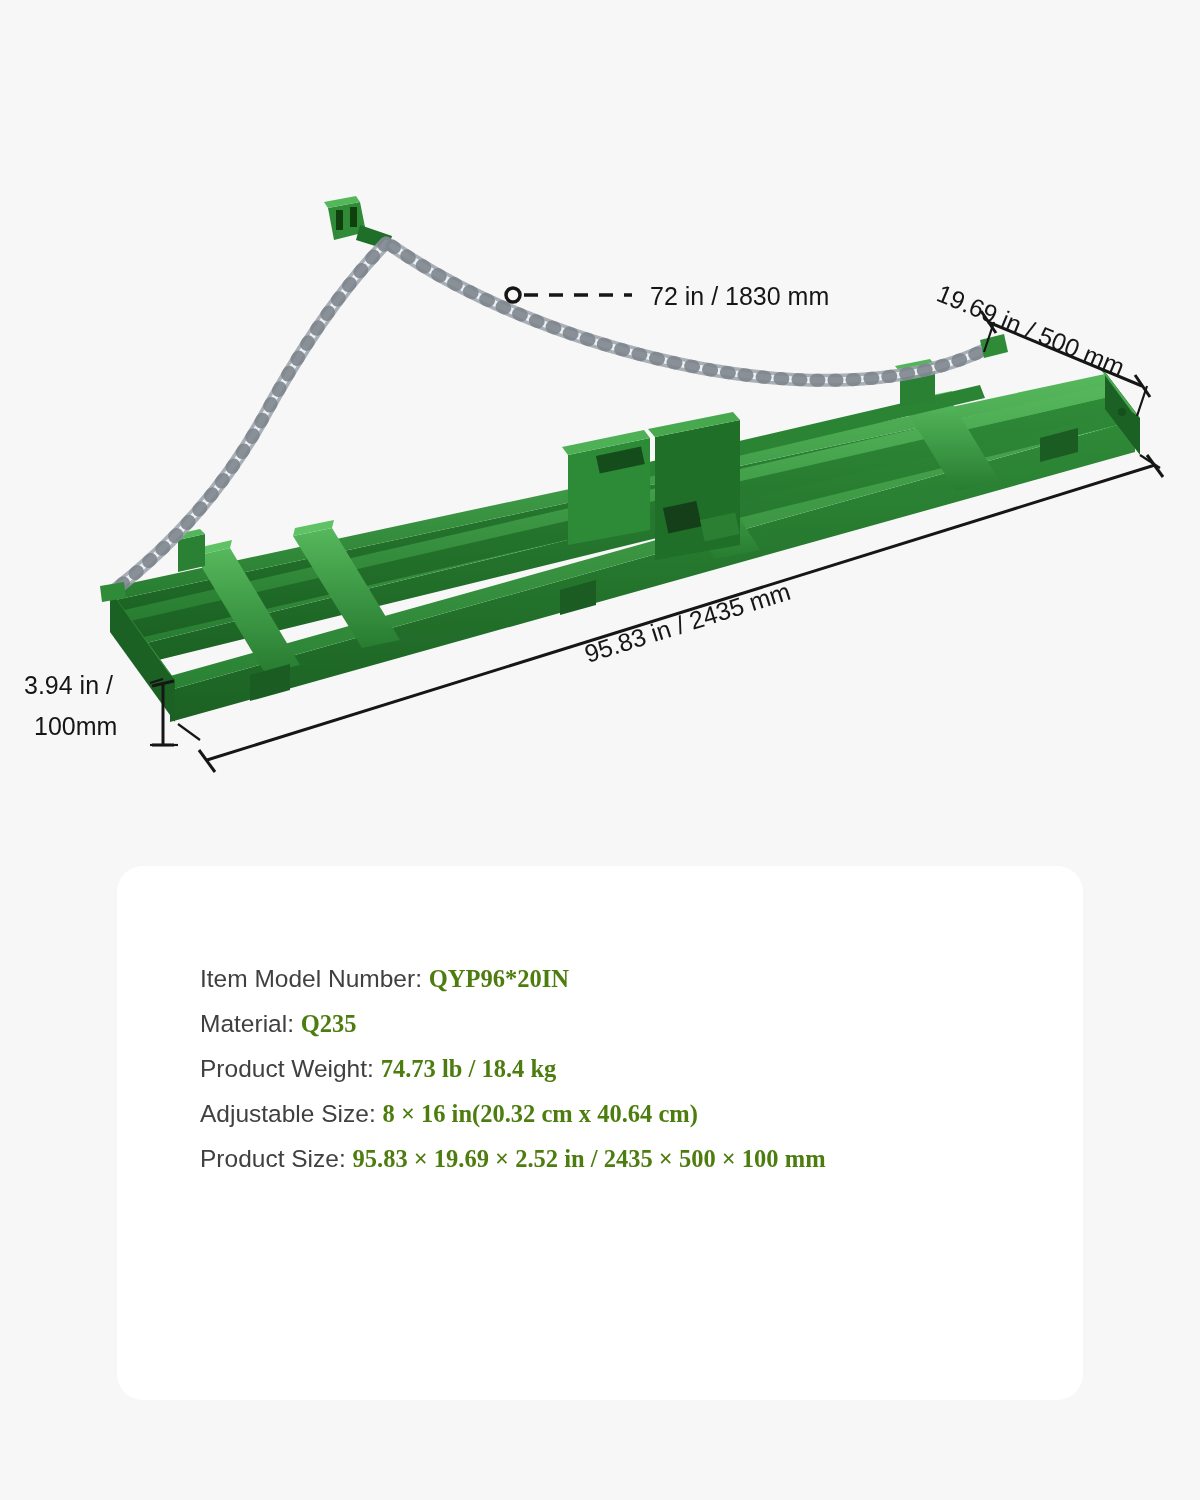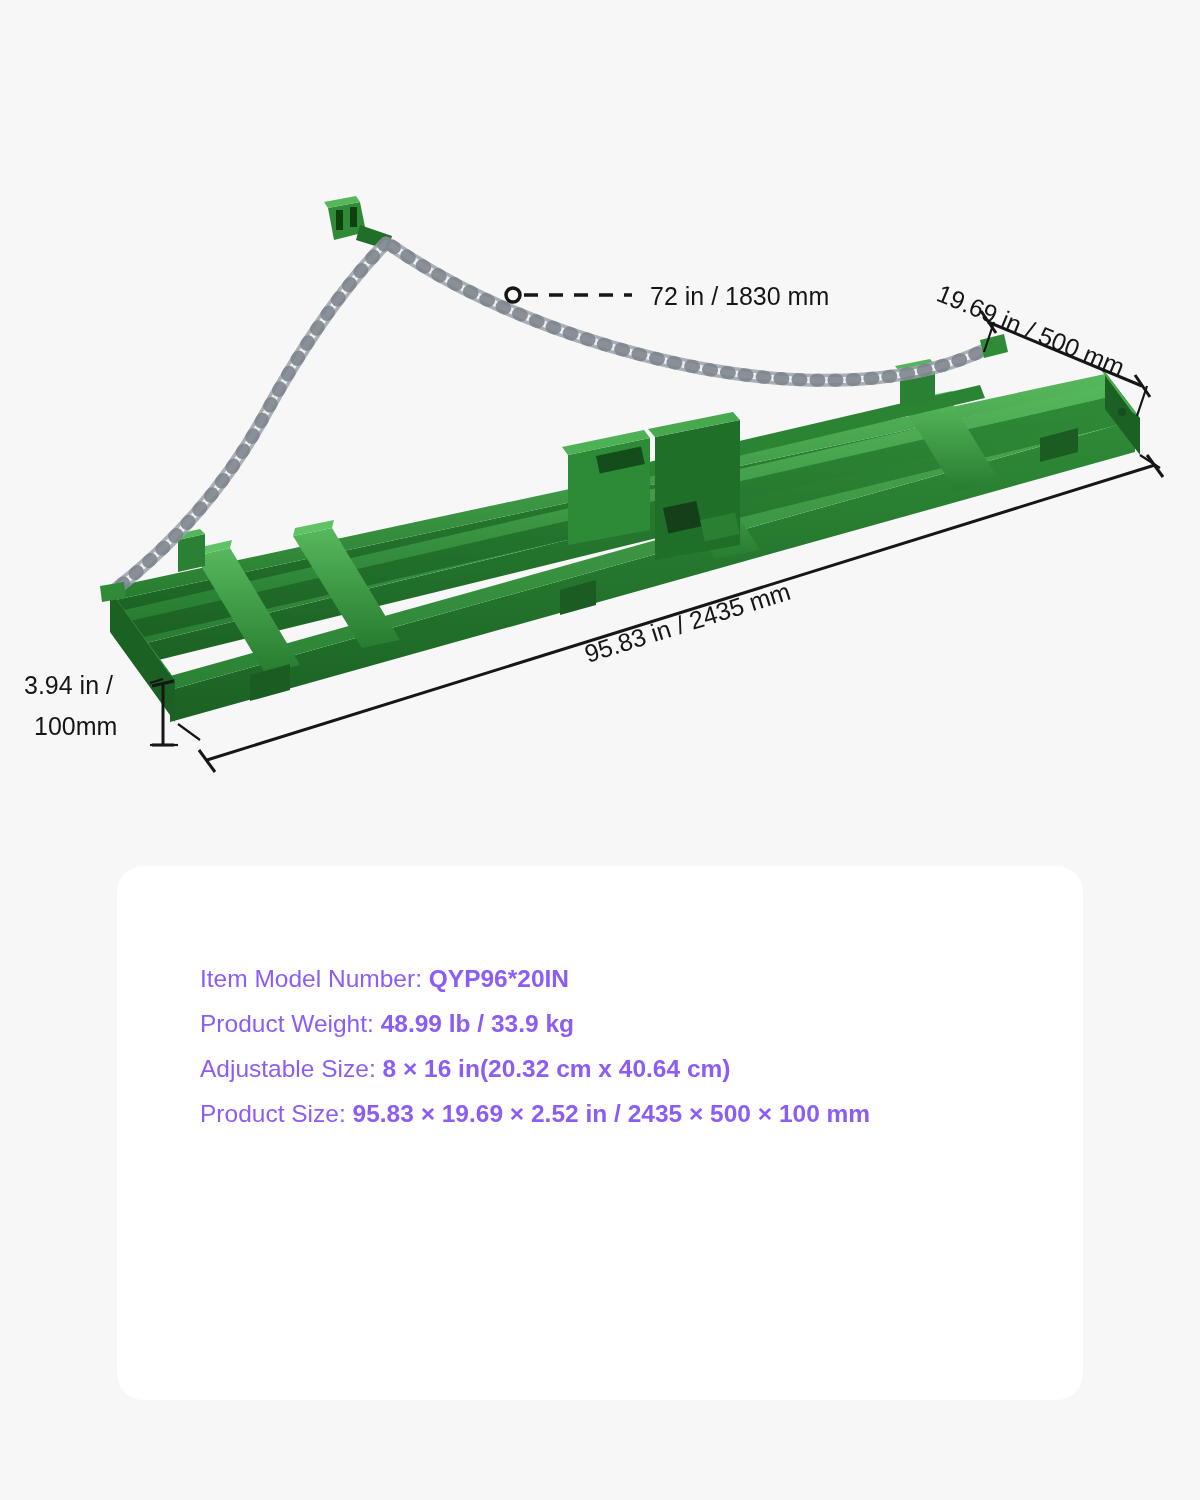--- a/index.html
+++ b/index.html
@@ -53,27 +53,28 @@
   }
 
   .spec-row {
     font-size: 24.5px;
     line-height: 45px;
     color: #1d1d1d;
     white-space: nowrap;
   }
 
   .spec-label {
-    color: #8b5cf6;
+    color: #404040;
     margin-top: 24px;
   }
 
   .spec-value {
-    color: #8b5cf6;
+    color: #4d7c0f;
     font-weight: bold;
+    font-family: Liberation Serif, serif;
   }
 
   .spec-row.continuation {
     padding-left: 236px;
   }
 </style>
 </head>
 <body>
 
 <div id="diagram-area">
@@ -229,24 +230,27 @@
   </svg>
 </div>
 
 <div id="spec-card">
   <div id="spec-list">
 
     <div class="spec-row">
       <span class="spec-label">Item Model Number: </span><span class="spec-value">QYP96*20IN</span>
     </div>
 
-
-
-    <div class="spec-row">
-      <span class="spec-label">Product Weight: </span><span class="spec-value">48.99 lb / 33.9 kg</span>
+    <div class="spec-row">
+      <span class="spec-label">Material: </span><span class="spec-value">Q235</span>
+    </div>
+
+
+    <div class="spec-row">
+      <span class="spec-label">Product Weight: </span><span class="spec-value">74.73 lb / 18.4 kg</span>
     </div>
 
     <div class="spec-row">
       <span class="spec-label">Adjustable Size: </span><span class="spec-value">8 × 16 in(20.32 cm x 40.64 cm)</span>
     </div>
 
 
     <div class="spec-row">
       <span class="spec-label">Product Size: </span><span class="spec-value">95.83 × 19.69 × 2.52 in / 2435 × 500 × 100 mm</span>
     </div>

